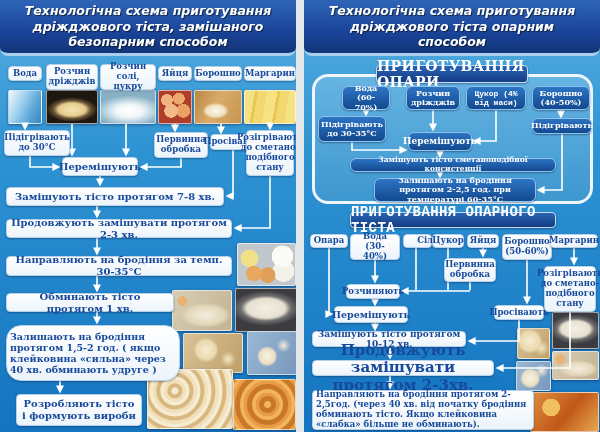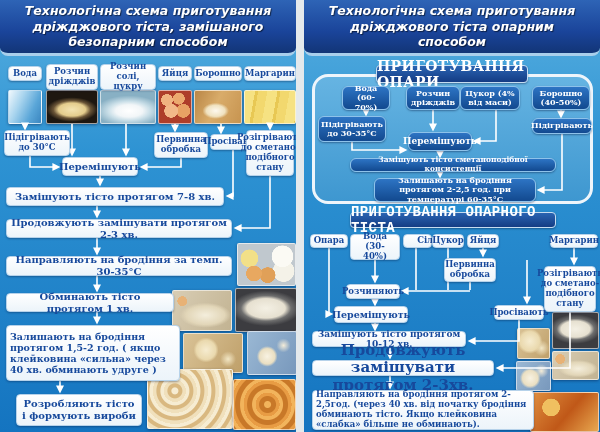--- a/index.html
+++ b/index.html
@@ -129,21 +129,21 @@
     <div class="wbox" style="left:4px;top:130px;width:66px;height:26px;">Підігрівають до 30°С</div>
     <div class="wbox" style="left:154px;top:132px;width:54px;height:26px;">Первинна обробка</div>
     <div class="wbox" style="left:210px;top:134px;width:46px;height:16px;">Просівають</div>
     <div class="wbox" style="left:246px;top:130px;width:48px;height:46px;">Розігрівають до сметано-подібного стану</div>
 
     <div class="wbox step" style="left:62px;top:157px;width:76px;height:19px;">Перемішують</div>
     <div class="wbox step" style="left:6px;top:187px;width:218px;height:19px;">Замішують тісто протягом 7-8 хв.</div>
     <div class="wbox step" style="left:6px;top:219px;width:226px;height:19px;">Продовжують замішувати протягом 2-3 хв.</div>
     <div class="wbox step" style="left:6px;top:256px;width:226px;height:20px;">Направляють на бродіння за темп. 30-35°С</div>
     <div class="wbox step" style="left:6px;top:293px;width:168px;height:19px;">Обминають тісто протягом 1 хв.</div>
-    <div class="wbox alignl" style="left:6px;top:325px;width:174px;height:56px;font-size:9.5px;">Залишають на бродіння протягом 1,5-2 год. ( якщо клейковина «сильна» через 40 хв. обминають удруге )</div>
+    <div class="wbox alignl" style="left:6px;top:325px;width:174px;height:56px;font-size:9.5px;border-radius:15px;">Залишають на бродіння протягом 1,5-2 год. ( якщо клейковина «сильна» через 40 хв. обминають удруге )</div>
     <div class="wbox step" style="left:16px;top:394px;width:126px;height:32px;">Розробляють тісто і формують вироби</div>
   </div>
 
   <div class="divider"></div>
 
   <div class="panel pr">
     <div class="titlebar">
       <div class="t">Технологічна схема приготування дріжджового тіста опарним способом</div>
     </div>
 
@@ -184,34 +184,35 @@
         <polyline points="270,248 270,263" marker-end="url(#ah-r)"></polyline>
         <polyline points="266,312 266,368 194,368" marker-end="url(#ah-r)"></polyline>
         <polyline points="86,347 86,357" marker-end="url(#ah-r)"></polyline>
         <polyline points="86,376 86,387" marker-end="url(#ah-r)"></polyline>
       </g>
     </svg>
 
     <div class="hdr" style="left:72px;top:65px;width:152px;height:18px;">ПРИГОТУВАННЯ ОПАРИ</div>
     <div class="bbox" style="left:38px;top:86px;width:48px;height:24px;">Вода (60-70%)</div>
     <div class="bbox" style="left:102px;top:86px;width:54px;height:24px;">Розчин дріжджів</div>
-    <div class="bbox" style="left:156px;top:86px;width:60px;height:24px;">Цукор (4% від маси)</div>
+    <div class="bbox" style="left:162px;top:86px;width:60px;height:24px;font-family:Liberation Mono, monospace;">Цукор (4% від маси)</div>
     <div class="bbox" style="left:228px;top:86px;width:58px;height:24px;">Борошно (40-50%)</div>
     <div class="bbox" style="left:14px;top:116px;width:68px;height:26px;">Підігрівають до 30-35°С</div>
     <div class="bbox" style="left:104px;top:132px;width:64px;height:19px;font-size:9px;">Перемішують</div>
     <div class="bbox" style="left:228px;top:118px;width:60px;height:16px;">Підігрівають</div>
     <div class="bbox small7" style="left:46px;top:158px;width:206px;height:14px;">Замішують тісто сметаноподібної консистенції</div>
     <div class="bbox" style="left:70px;top:178px;width:162px;height:24px;">Залишають на бродіння протягом 2-2,5 год. при температурі 60-35°С</div>
 
     <div class="hdr" style="left:46px;top:212px;width:206px;height:16px;font-family:Liberation Mono, monospace;">ПРИГОТУВАННЯ ОПАРНОГО ТІСТА</div>
     <div class="wbox" style="left:6px;top:234px;width:38px;height:14px;">Опара</div>
     <div class="wbox" style="left:46px;top:234px;width:50px;height:26px;">Вода (30-40%)</div>
     <div class="wbox" style="left:99px;top:234px;width:26px;height:14px;padding-left:24px;">Сіль</div>
     <div class="wbox" style="left:128px;top:234px;width:32px;height:14px;">Цукор</div>
     <div class="wbox" style="left:163px;top:234px;width:32px;height:14px;">Яйця</div>
+    <div class="wbox" style="left:198px;top:234px;width:50px;height:26px;">Борошно (50-60%)</div>
     <div class="wbox" style="left:246px;top:234px;width:48px;height:14px;">Маргарин</div>
     <div class="wbox" style="left:140px;top:258px;width:52px;height:24px;">Первинна обробка</div>
     <div class="wbox" style="left:240px;top:266px;width:52px;height:46px;">Розігрівають до сметано-подібного стану</div>
     <div class="wbox" style="left:42px;top:284px;width:54px;height:15px;">Розчиняють</div>
     <div class="wbox" style="left:30px;top:306px;width:74px;height:17px;font-size:9.5px;">Перемішують</div>
     <div class="wbox" style="left:190px;top:305px;width:50px;height:15px;">Просівають</div>
     <div class="wbox" style="left:8px;top:331px;width:154px;height:16px;font-size:9px;">Замішують тісто протягом 10-12 хв.</div>
     <div class="wbox" style="left:8px;top:360px;width:182px;height:16px;font-size:15px;">Продовжують замішувати протягом 2-3хв.</div>
     <div class="wbox alignl" style="left:8px;top:390px;width:222px;height:40px;font-size:8.5px;">Направляють на бродіння протягом 2-2,5год. (через 40 хв. від початку бродіння обминають тісто. Якщо клейковина «слабка» більше не обминають).</div>
   </div>

